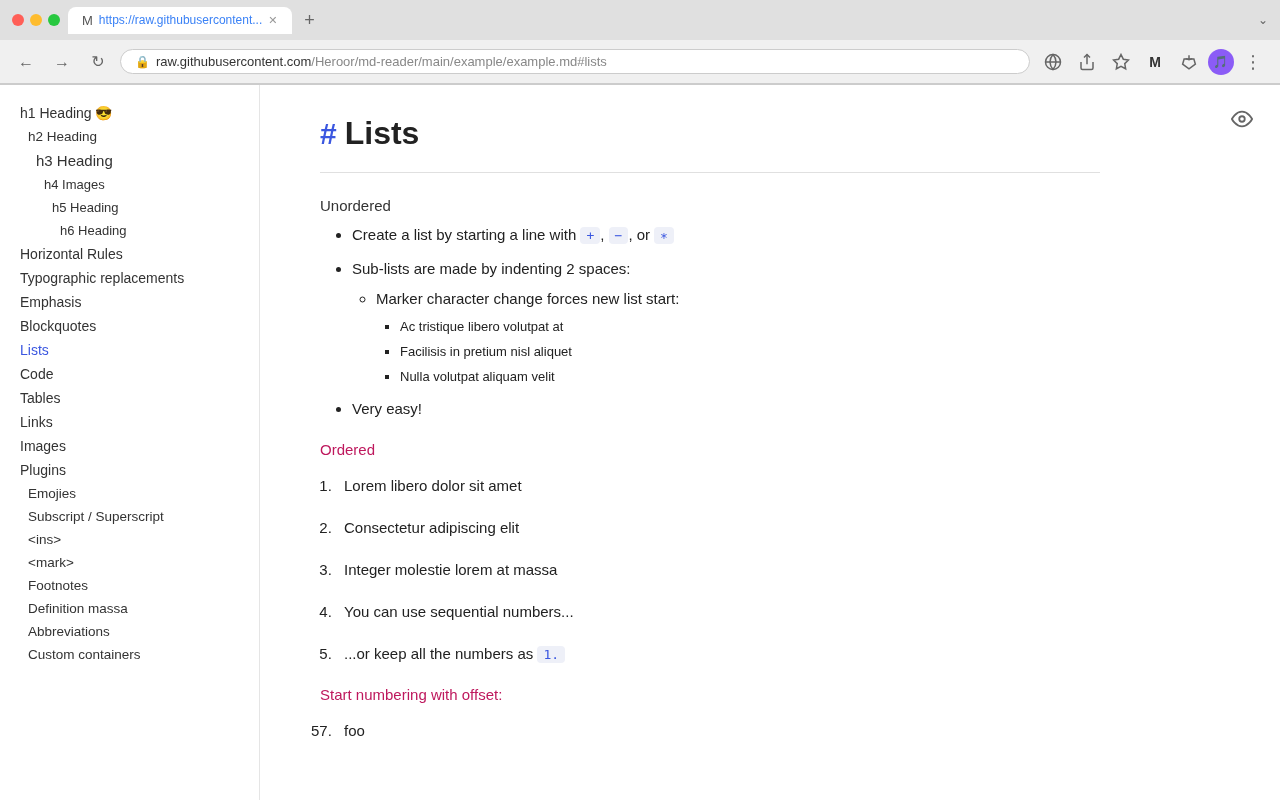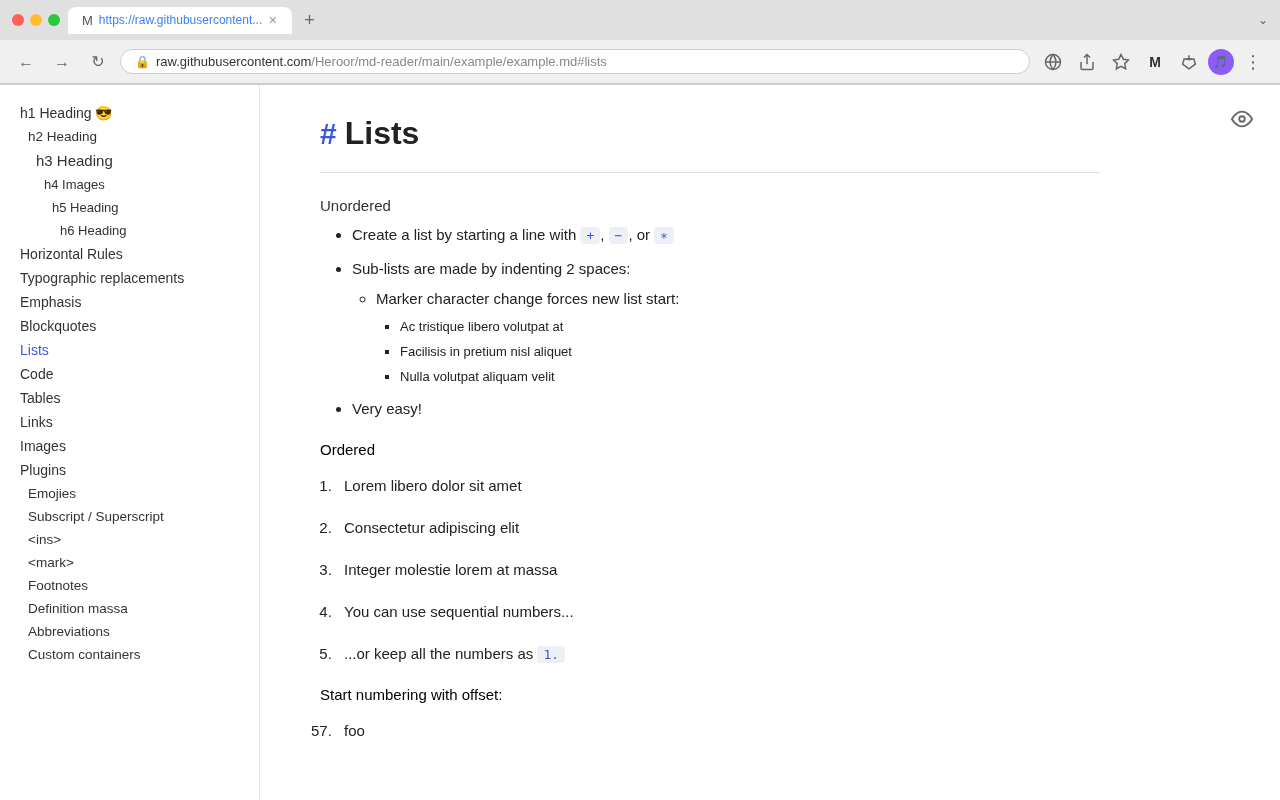--- a/index.html
+++ b/index.html
@@ -273,21 +273,21 @@
     }
     ol.ordered-list li {
       font-size: 15px;
       color: #222;
       margin-bottom: 18px;
       line-height: 1.6;
       padding-left: 8px;
     }
     .section-label-2 {
       font-size: 15px;
-      color: #000000;
+      color: #be185d;
       margin-top: 10px;
       margin-bottom: 16px;
     }
   </style>
 </head>
 <body>
 
 <div class="browser-chrome">
 
   <div class="title-bar">

